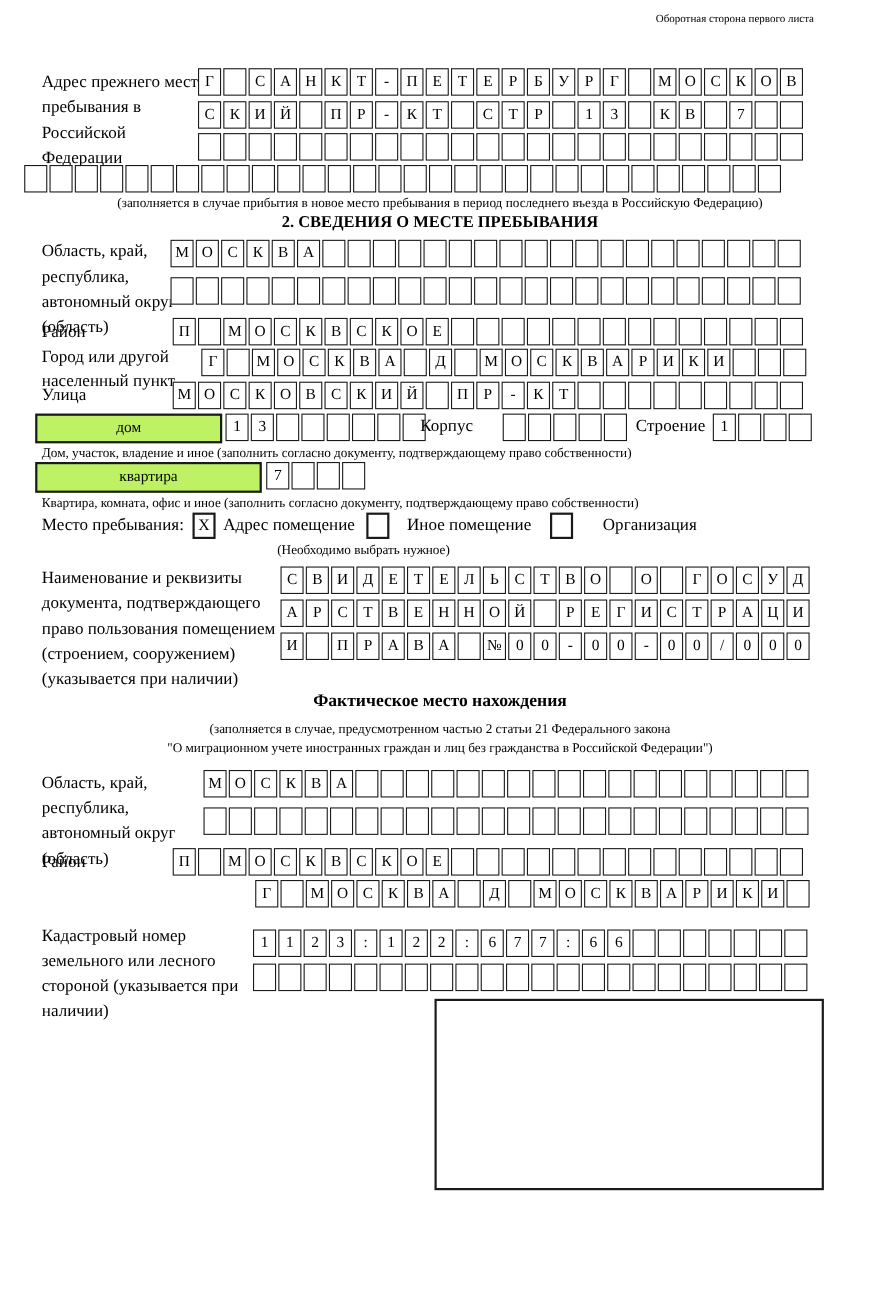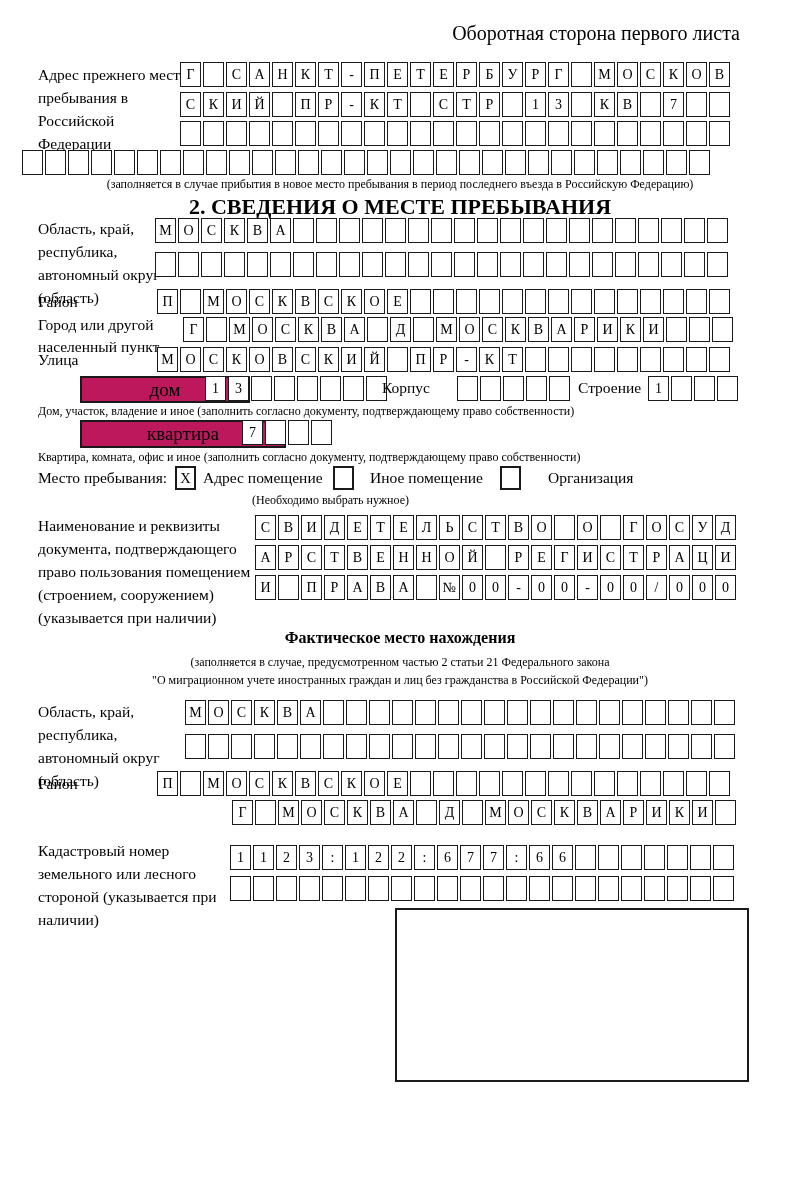--- a/index.html
+++ b/index.html
@@ -1,33 +1,33 @@
 <!DOCTYPE html>
 <html><head>
 <meta charset="utf-8">
 <style>
   html,body{margin:0;padding:0;background:#fff;}
   #page{
     position:relative;width:800px;height:1180px;background:#ffffff;
     font-family:"Liberation Serif","DejaVu Serif",serif;color:#000;overflow:hidden;
   }
-  .hdr{position:absolute;top:22px;right:60px;font-size:20px;}
+  .hdr{position:absolute;top:12px;right:60px;font-size:10px;}
   .lbl{position:absolute;font-size:15.5px;line-height:23px;}
   .cap{position:absolute;font-size:12px;white-space:nowrap;}
   .center{left:0;width:800px;text-align:center;}
-  .title{position:absolute;left:0;width:800px;text-align:center;font-weight:bold;font-size:22px;}
+  .title{position:absolute;left:0;width:800px;text-align:center;font-weight:bold;font-size:15px;}
   .cellrow{position:absolute;display:flex;gap:2px;}
   .cell{
     flex:0 0 auto;width:19px;height:23px;border:1.5px solid #1a1a1a;background:#fff;
     display:flex;align-items:center;justify-content:center;
     font-size:14px;line-height:1;
   }
   .bigbox{
-    position:absolute;border:2px solid #1a1a1a;background:#be185d;
-    display:flex;align-items:center;justify-content:center;font-size:19px;margin-left:48px;
+    position:absolute;border:2px solid #1a1a1a;background:#bef264;
+    display:flex;align-items:center;justify-content:center;font-size:14px;
   }
   .cb{
     position:absolute;width:17px;height:20px;border:2px solid #1a1a1a;background:#fff;
     display:flex;align-items:center;justify-content:center;font-size:14.5px;
   }
   .inline-lbl{position:absolute;font-size:15.5px;white-space:nowrap;}
   .stampbox{position:absolute;left:395px;top:908px;width:350px;height:170px;border:2px solid #1a1a1a;background:#fff;}
   .stampcap{position:absolute;left:358px;top:1086px;width:432px;text-align:center;font-size:15px;line-height:19px;}
 </style>
 </head>

